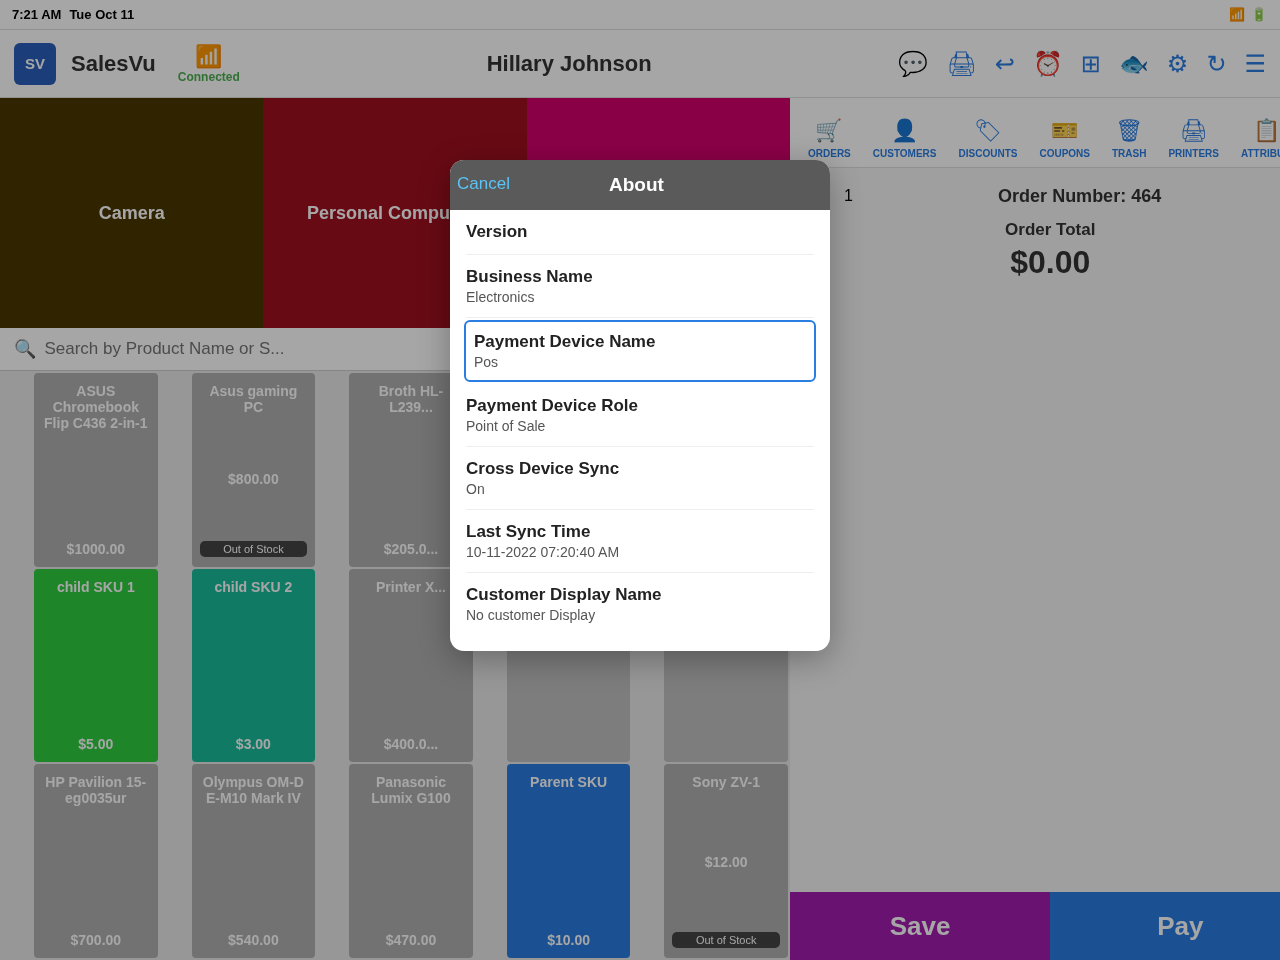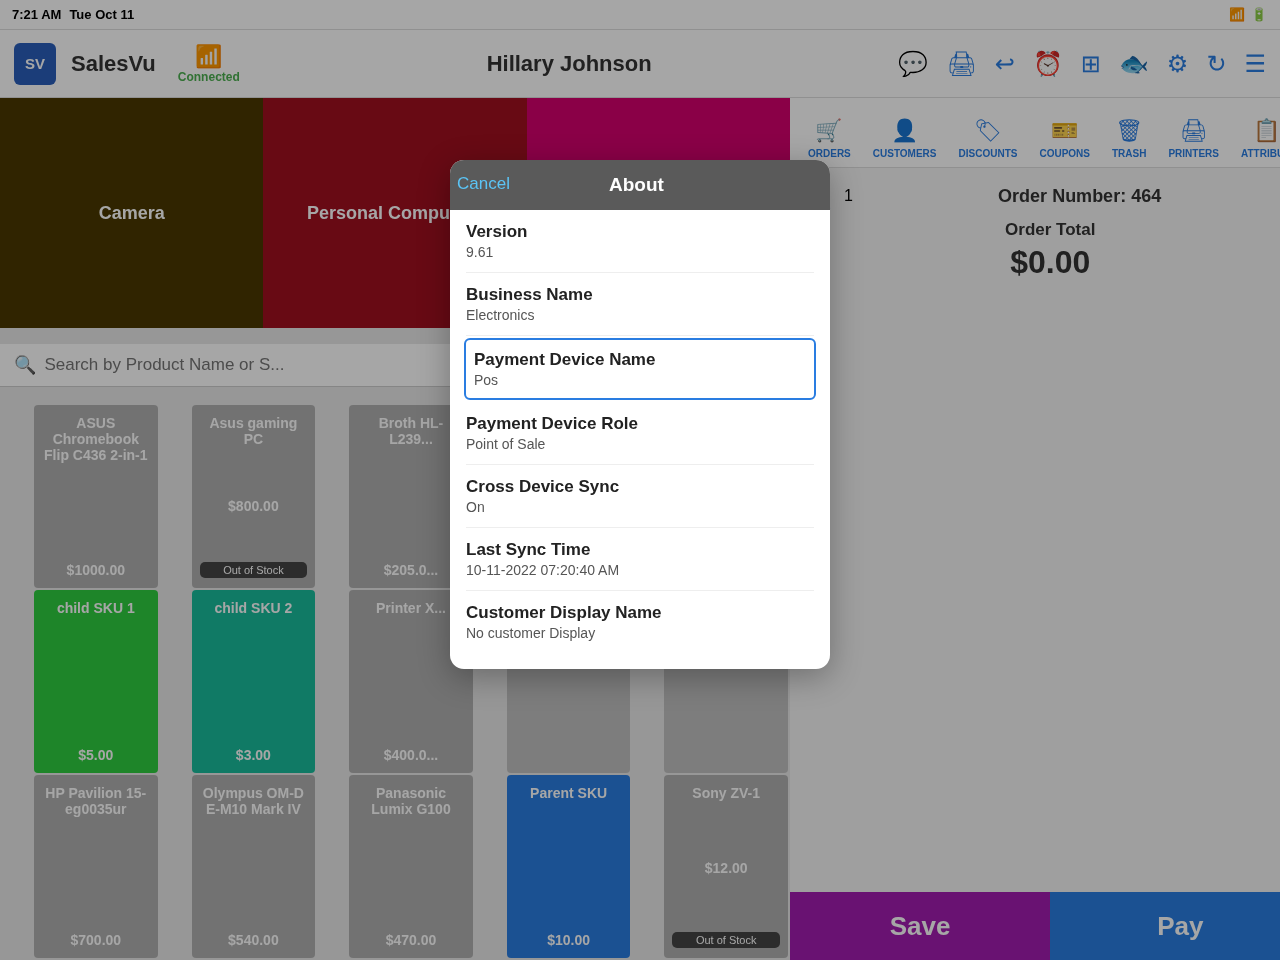--- a/index.html
+++ b/index.html
@@ -25,21 +25,21 @@
     #wifi-area { display: flex; flex-direction: column; align-items: center; color: #4caf50; font-size: 12px; font-weight: 600; margin-left: 8px; }
     #wifi-icon { font-size: 22px; color: #4caf50; }
     #user-name { flex: 1; text-align: center; font-size: 22px; font-weight: 600; color: #333; }
     #nav-icons { display: flex; gap: 18px; align-items: center; }
     .nav-icon { font-size: 24px; color: #2a7de1; cursor: pointer; }
 
     
     #content-area { display: flex; height: calc(960px - 30px - 68px); }
 
     
-    #left-panel { flex: 0 0 790px; display: flex; flex-direction: column; background: #e8e8e8; position: relative; gap: 16px; }
+    #left-panel { flex: 0 0 790px; display: flex; flex-direction: column; background: #e8e8e8; position: relative; }
 
     
     #category-tabs { display: flex; height: 230px; }
     .cat-tab { flex: 1; display: flex; align-items: center; justify-content: center; text-align: center; font-size: 18px; font-weight: 700; color: #fff; cursor: pointer; }
     .cat-camera { background: #4a3800; }
     .cat-personal { background: #a01020; }
     .cat-printer { background: #d4006e; }
 
     
     #search-bar { background: #fff; padding: 10px 14px; border-bottom: 1px solid #ccc; display: flex; align-items: center; gap: 8px; }
@@ -293,21 +293,20 @@
 <div id="modal-overlay">
   <div id="about-modal">
     <div id="modal-header">
       <span id="modal-cancel">Cancel</span>
       <span id="modal-title">About</span>
       <span style="flex:0 0 60px;"></span>
     </div>
     <div id="modal-body">
     <div class="about-row">
           <div class="about-label">Version</div>
-          <div class="about-value">9.61</div>
         </div>
         <div class="about-row">
           <div class="about-label">Business Name</div>
           <div class="about-value">Electronics</div>
         </div>
         <div class="about-row highlighted">
           <div class="about-label">Payment Device Name</div>
           <div class="about-value">Pos</div>
         </div>
         <div class="about-row">

